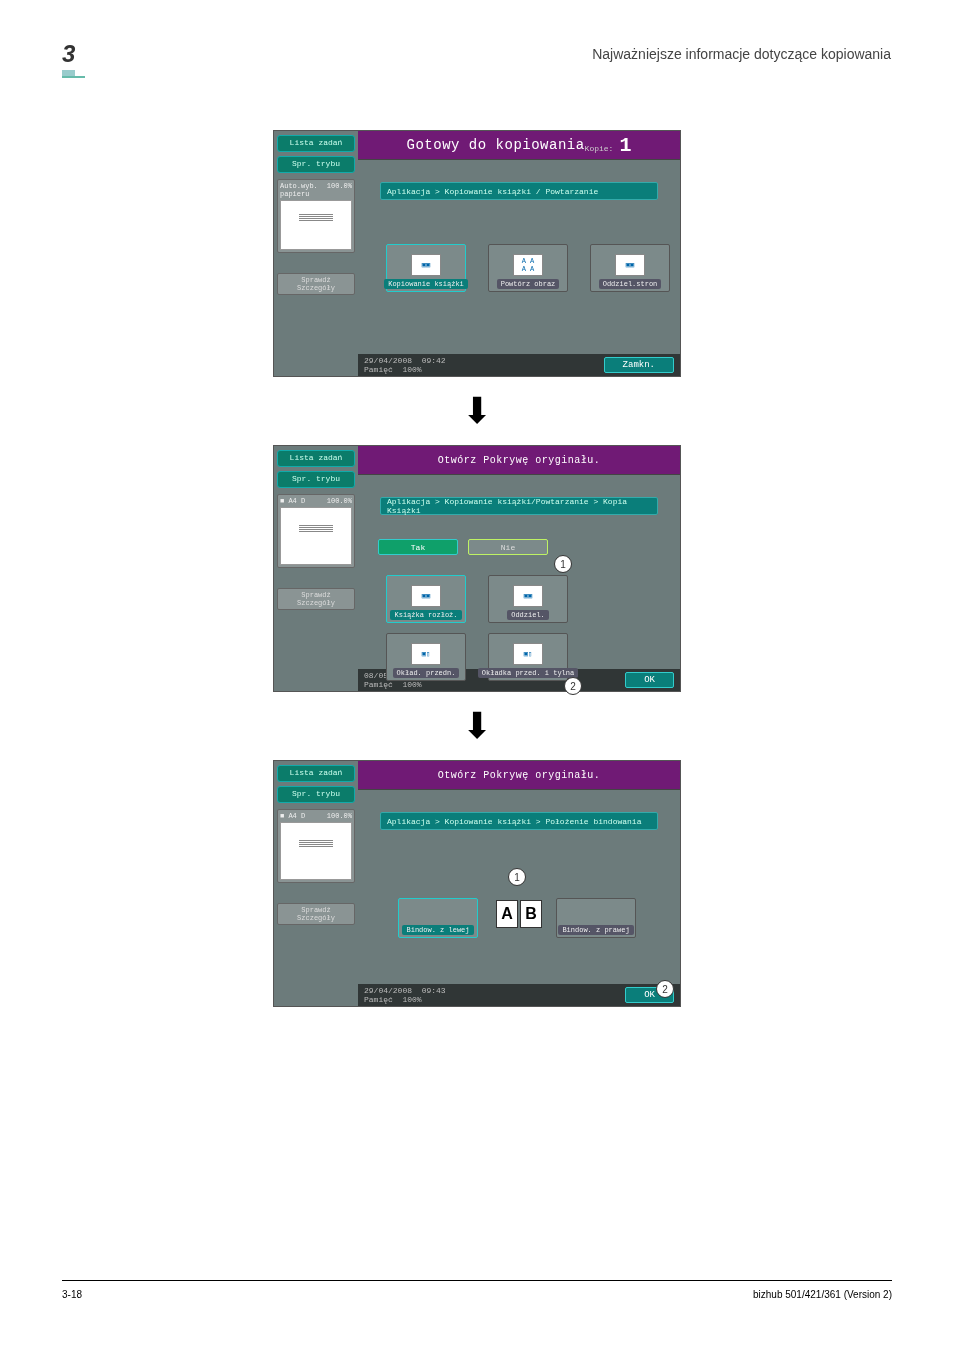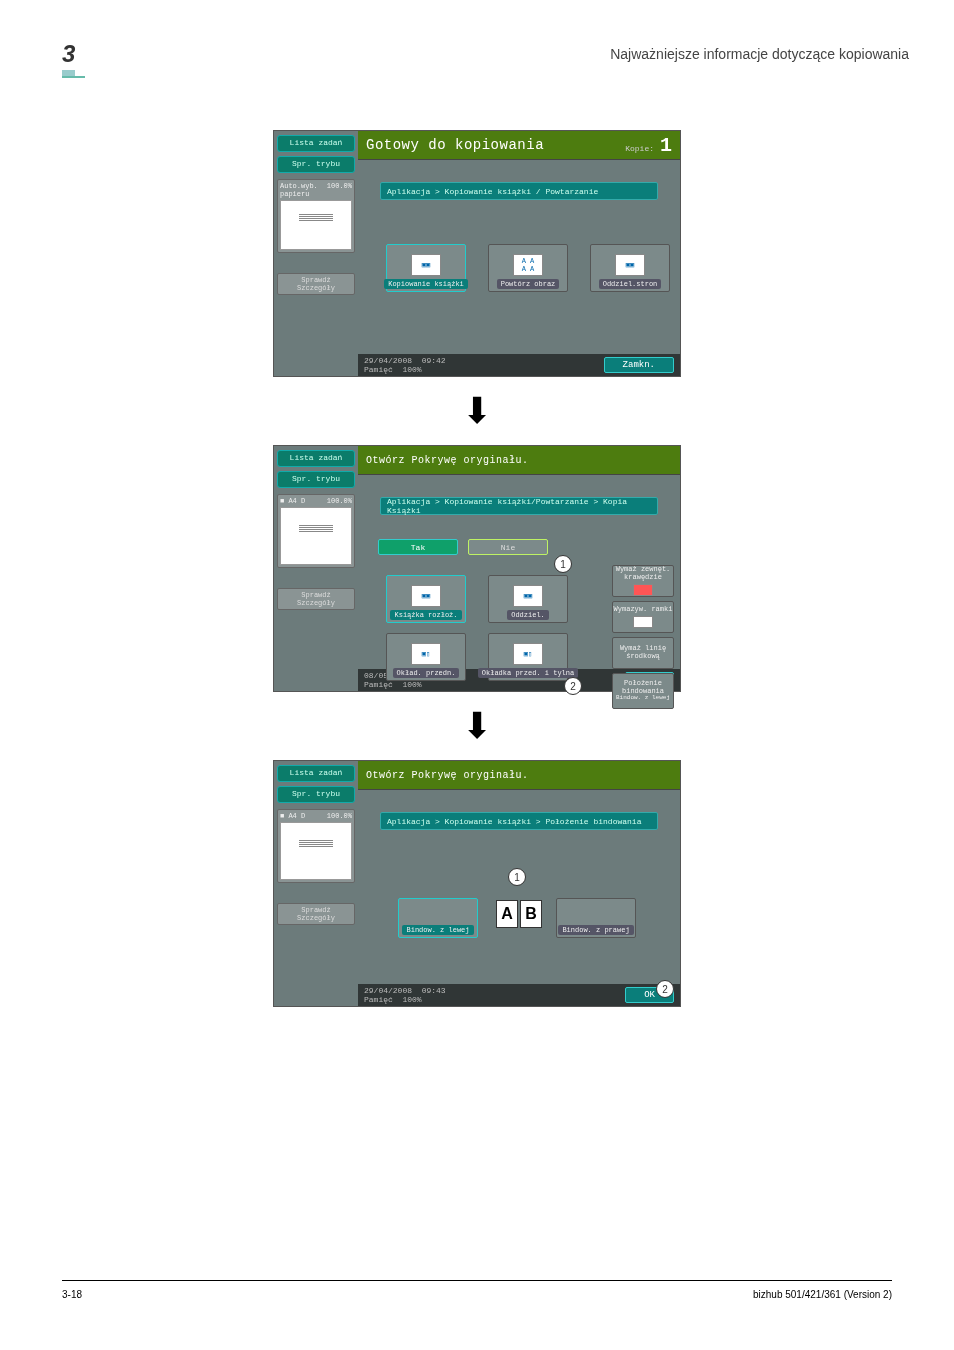--- a/index.html
+++ b/index.html
@@ -1,31 +1,31 @@
 <!DOCTYPE html>
 <html><head>
 <meta charset="utf-8">
 <style>
   body{margin:0;background:#fff;font-family:Arial,Helvetica,sans-serif;width:954px}
   .page{width:954px;height:1350px;position:relative;padding:40px 60px 0;box-sizing:border-box}
   .chapnum{position:absolute;left:62px;top:40px;font-size:24px;font-weight:bold;font-style:italic;color:#333;border-bottom:2px solid #6ba;padding:0 10px 0 0}
   .chapnum::after{content:"";display:block;height:6px;background:#9cc;margin-top:2px}
-  .hdrtitle{position:absolute;right:45px;top:46px;font-size:14px;color:#444}
+  .hdrtitle{position:absolute;right:63px;top:46px;font-size:14px;color:#444}
   .screens{margin:90px auto 0;width:410px;display:flex;flex-direction:column;align-items:center;gap:16px}
   .arrow{font-size:36px;line-height:1}
   .footer{position:absolute;bottom:50px;left:62px;right:62px;border-top:1px solid #000;display:flex;justify-content:space-between;font-size:10px;padding-top:8px}
   .screen{width:406px;height:245px;background:#6c7b7b;border:1px solid #555;display:flex;position:relative;font-family:'Courier New',monospace;font-size:9px;color:#fff}
   .sidebar{width:84px;display:flex;flex-direction:column;gap:4px;padding:4px 3px;box-sizing:border-box}
   .sbtn{background:#0b7c6a;border:1px solid #1aa;border-radius:3px;text-align:center;padding:3px 2px;font-size:8px;color:#cfe;line-height:1.1}
   .spanel{background:#8a9494;border:1px solid #666;border-radius:2px;height:68px;margin-top:2px;padding:2px;display:flex;flex-direction:column;gap:2px;font-size:7px;color:#eee}
   .spanel-top{display:flex;justify-content:space-between}
   .thumb{flex:1;background:#fff;border:1px solid #999;display:flex;align-items:center;justify-content:center}
   .sdet{background:#8a9494;border:1px solid #666;border-radius:2px;text-align:center;font-size:7px;padding:2px 8px;margin-top:16px;color:#ddd}
   .main{flex:1;display:flex;flex-direction:column;background:#6c7b7b}
-  .titlebar{height:28px;background:#4d7c0f;display:flex;align-items:center;padding:0 8px;justify-content:space-between;border-bottom:1px solid #444}
+  .titlebar{height:28px;background:#701a75;display:flex;align-items:center;padding:0 20px;justify-content:center;border-bottom:1px solid #444}
   .titlebar .t1{font-size:14px;color:#fff;letter-spacing:.5px}
   .titlebar .t2{font-size:8px;color:#ccc;text-align:right}
   .bignum{color:#fff;font-size:20px;font-weight:bold;margin-left:6px}
   .crumb{height:16px;background:#0a7e7a;margin:22px;border:1px solid #3aa;border-radius:2px;font-size:8px;color:#cfe;display:flex;align-items:center;padding:0 6px}
   .body{flex:1;position:relative}
   .tile{position:absolute;width:78px;height:44px;background:#7c8a8a;border:1px solid #555;border-radius:2px;display:flex;flex-direction:column;align-items:center;justify-content:flex-end;padding-bottom:2px;font-size:7px;color:#222}
   .tile.sel{border:1px solid #2cc;background:#7c8a8a;color:#fff}
   .tile .icon{width:28px;height:20px;background:#fff;border:1px solid #888;margin-bottom:3px;display:flex;align-items:center;justify-content:center;font-size:7px;color:#06a}
   .tile .lbl{background:#556;border-radius:2px;padding:1px 4px;color:#eee;white-space:nowrap}
   .tile.sel .lbl{background:#0a7e7a}
@@ -141,37 +141,20 @@
             </div>
           <div class="tile" style="left:28px;top:96px">
               <div class="icon">▣▯</div>
               <div class="lbl">Okład. przedn.</div>
             </div>
           <div class="tile" style="left:130px;top:96px">
               <div class="icon">▣▯</div>
               <div class="lbl">Okładka przed. i tylna</div>
             </div>
 
-          <div class="rightcol">
-            <div class="rc">
-                <span>Wymaż zewnęt. krawędzie</span>
-                <div class="sw" style="background:#f55"></div>
-              </div>
-            <div class="rc">
-                <span>Wymazyw. ramki</span>
-                <div class="sw"></div>
-              </div>
-            <div class="rc">
-                <span>Wymaż linię środkową</span>
-              </div>
-            <div class="rc" style="height:34px">
-                <span>Położenie bindowania</span>
-                <span style="font-size:6px">Bindow. z lewej</span>
-              </div>
-          </div>
           <div class="circ" style="left:206px;top:140px">2</div>
         </div>
         <div class="statbar">
           <span><span>08/05/2008</span>&nbsp;&nbsp;<span>10:05</span>&nbsp;◧<br><span>Pamięć</span>&nbsp;&nbsp;<span>100%</span></span>
           <span class="okbtn">OK</span>
         </div>
       </div>
     </div>
 
     <div class="arrow">⬇</div>

